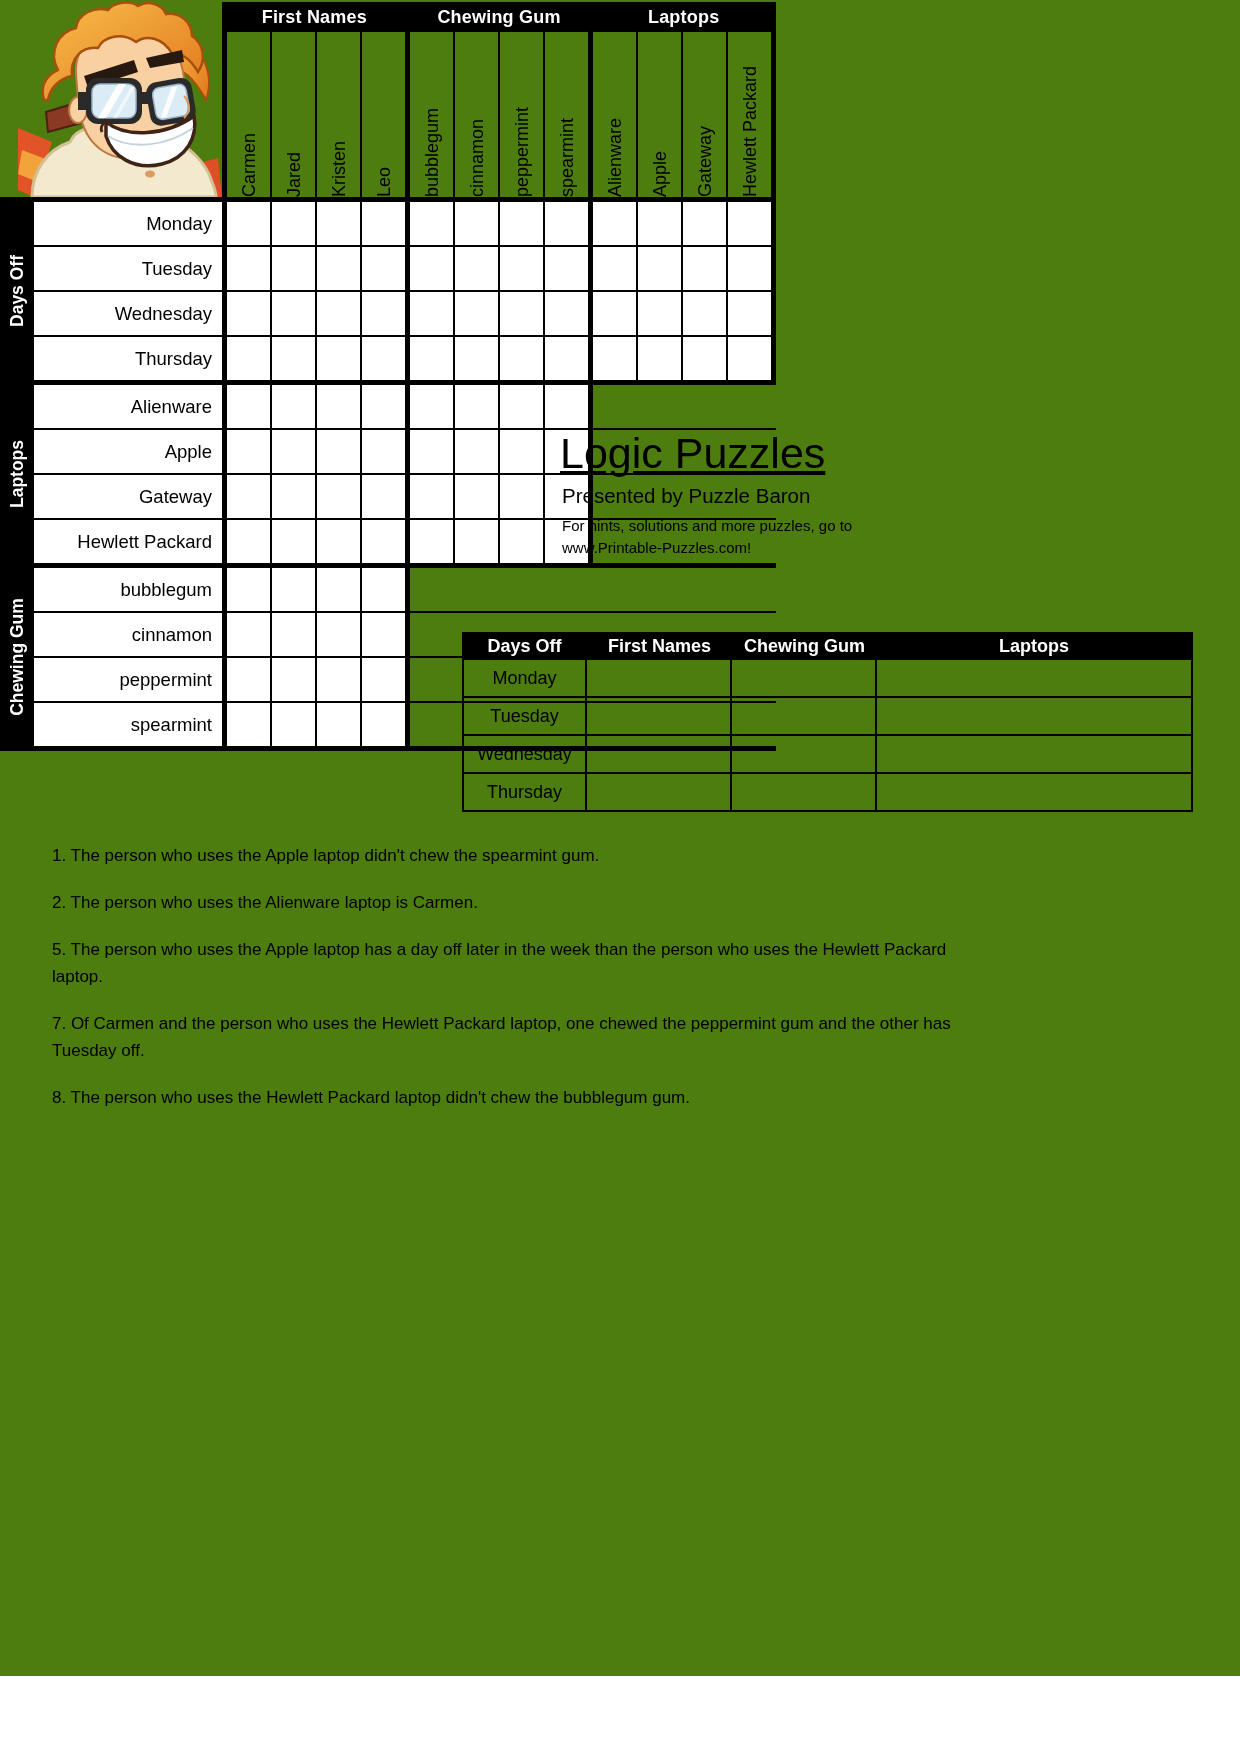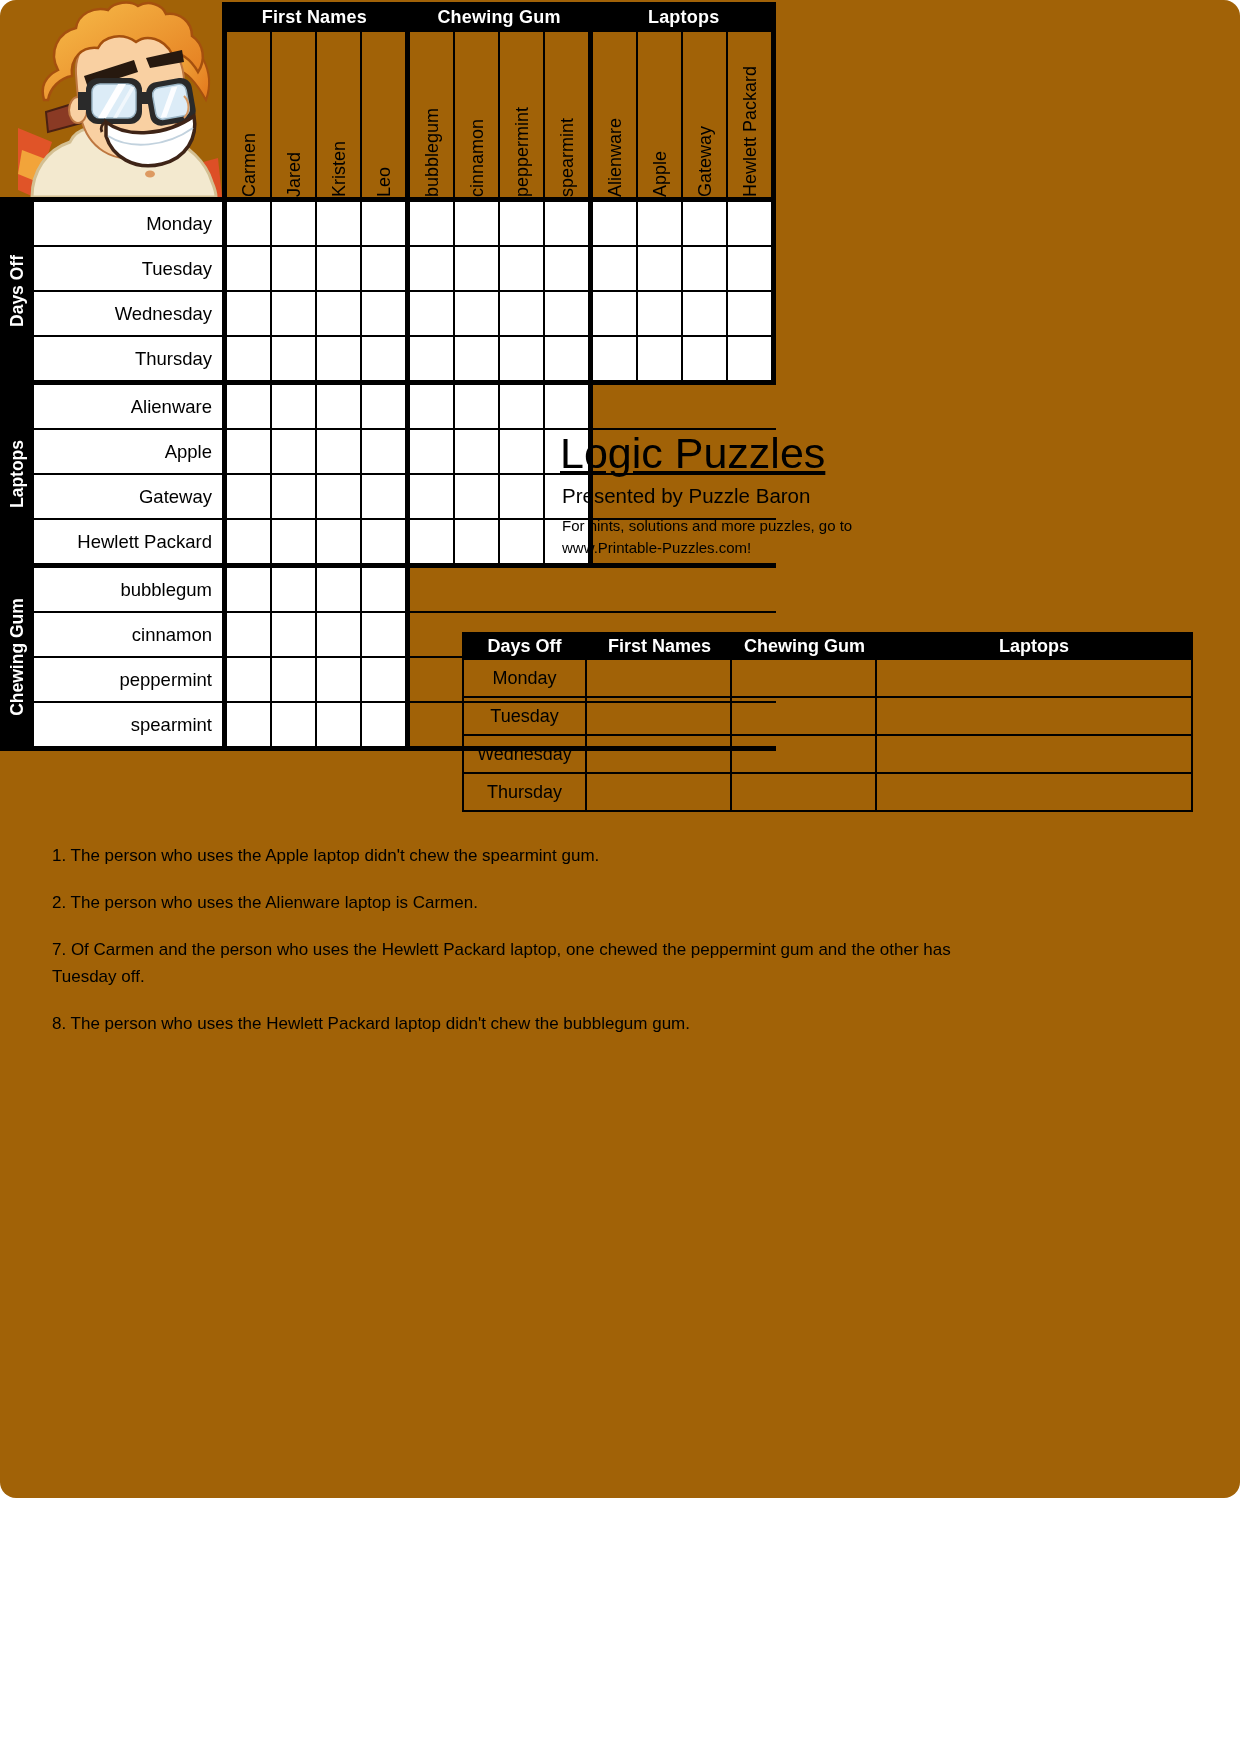--- a/index.html
+++ b/index.html
@@ -1,17 +1,17 @@
 <!DOCTYPE html>
 <html><head>
 <meta charset="utf-8">
 <style>
   html,body{margin:0;padding:0;background:#fff;}
-  #page{position:relative;width:1240px;height:1498px;background:#a16207;overflow:hidden;
-        font-family:"Liberation Sans",sans-serif;color:#000;border-radius:16px;}
+  #page{position:relative;width:1240px;height:1676px;background:#4d7c0f;overflow:hidden;
+        font-family:"Liberation Sans",sans-serif;color:#000;}
 
   
   .mascot{position:absolute;left:18px;top:0;width:204px;height:197px;}
 
   
   .grid-colgroups{position:absolute;left:222px;top:2px;width:554px;height:30px;
                   background:#000;display:flex;box-sizing:border-box;}
   .grid-colgroups .cgh{flex:1;color:#fff;font-weight:bold;font-size:18px;
                        display:flex;align-items:center;justify-content:center;letter-spacing:.2px;}
 
@@ -340,18 +340,20 @@
           <div class="at-cell atc-1"></div>
           <div class="at-cell atc-2"></div>
           <div class="at-cell atc-3"></div>
         </div>
       </div>
   </div>
 
   <div class="clues">
       <p class="clue">1. The person who uses the Apple laptop didn't chew the spearmint gum.</p>
       <p class="clue">2. The person who uses the Alienware laptop is Carmen.</p>
+      <p class="clue">5. The person who uses the Apple laptop has a day off later in the week than the person who uses the Hewlett Packard
+laptop.</p>
       <p class="clue">7. Of Carmen and the person who uses the Hewlett Packard laptop, one chewed the peppermint gum and the other has
 Tuesday off.</p>
       <p class="clue">8. The person who uses the Hewlett Packard laptop didn't chew the bubblegum gum.</p>
     </div>
 
 </div>
 
 </body></html>

